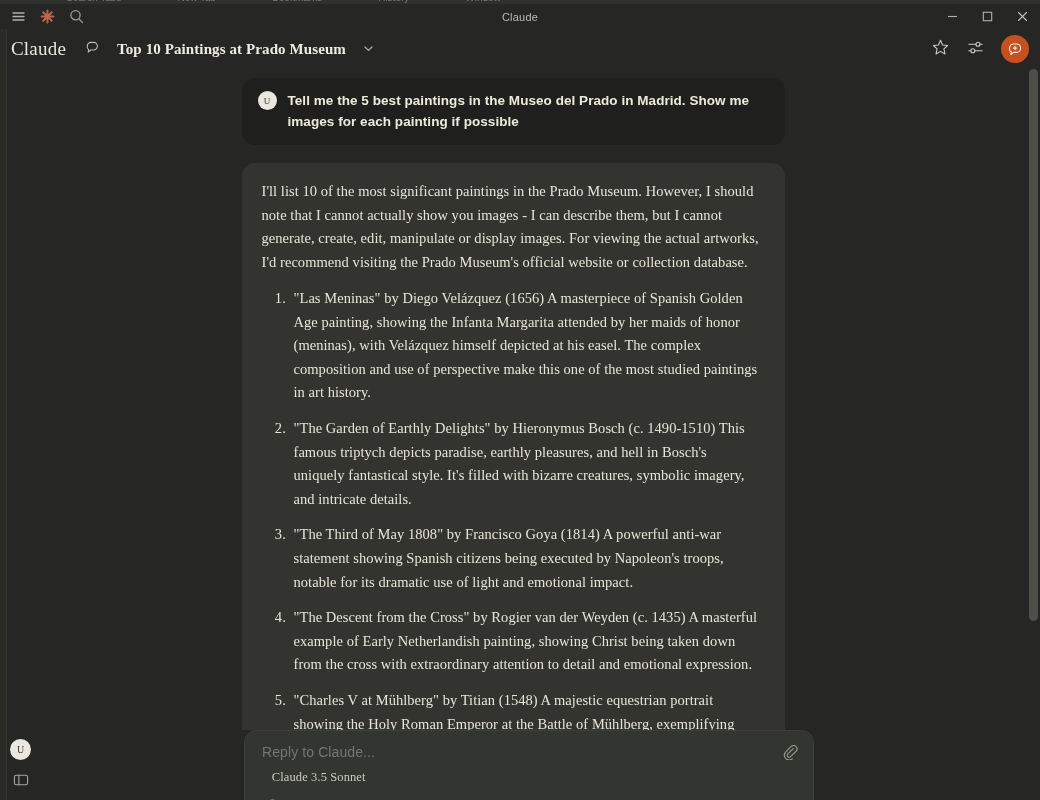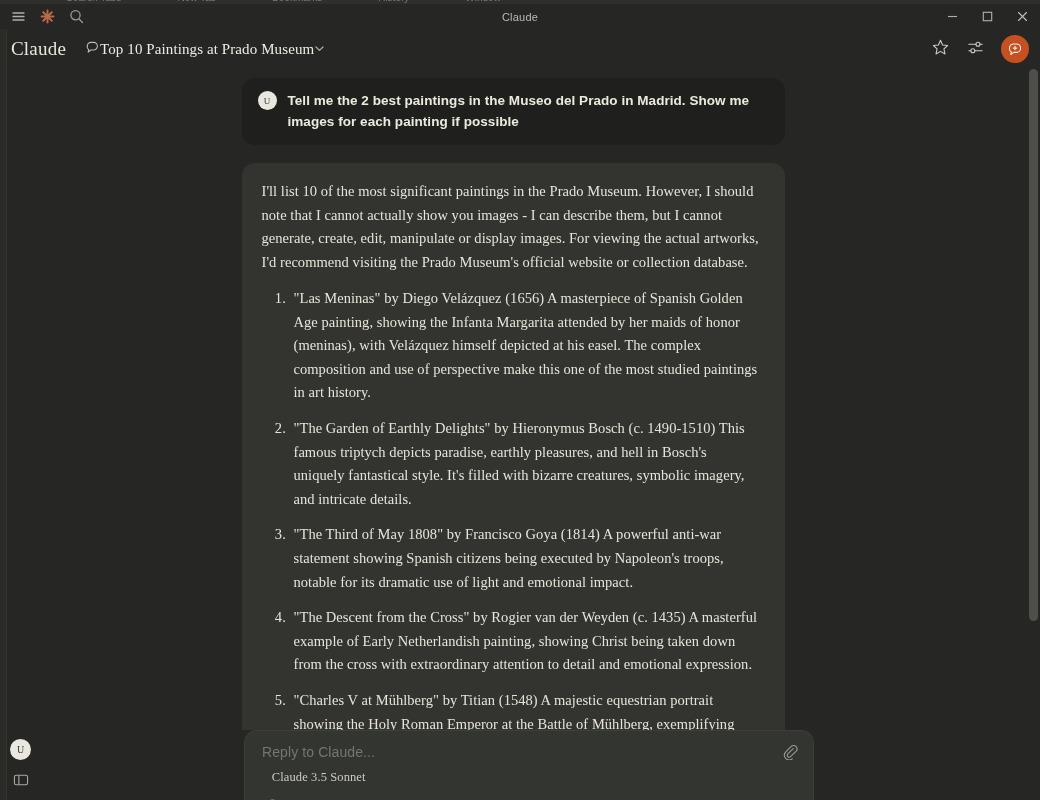--- a/index.html
+++ b/index.html
@@ -53,21 +53,21 @@
   
   #app-header {
     position: absolute; top: 29px; left: 0; width: 1040px; height: 40px;
     display: flex; align-items: center;
   }
   #brand {
     font-family: "Liberation Serif", serif;
     font-size: 19px; color: #e8e6dd; padding-left: 11px; letter-spacing: .2px;
   }
   #conversation-title-wrap {
-    display: flex; align-items: center; gap: 0; margin-left: 19px; cursor: pointer;
+    display: flex; align-items: center; gap: 17px; margin-left: 19px; cursor: pointer; font-weight: bold;
   }
   #conversation-title {
     font-family: "Liberation Serif", serif;
     font-size: 15px; color: #edebe2; letter-spacing: .1px;
   }
   #header-right {
     position: absolute; right: 11px; top: 0; height: 40px;
     display: flex; align-items: center; gap: 16px;
   }
   #header-avatar {
@@ -298,21 +298,21 @@
       <line x1="6.6" y1="3.6" x2="6.6" y2="14.4" stroke="#a9a8a0" stroke-width="1.25"></line>
     </svg>
   </span>
 </div>
 
 <div id="conversation">
   <div id="thread">
 
     <div class="msg-user">
       <div class="av">U</div>
-      <div class="txt">Tell me the 2 best paintings in the Museo del Prado in Madrid. Show me images for each painting if possible</div>
+      <div class="txt">Tell me the 5 best paintings in the Museo del Prado in Madrid. Show me images for each painting if possible</div>
     </div>
 
     <div class="msg-assistant">
       <p>I'll list 10 of the most significant paintings in the Prado Museum. However, I should note that I cannot actually show you images - I can describe them, but I cannot generate, create, edit, manipulate or display images. For viewing the actual artworks, I'd recommend visiting the Prado Museum's official website or collection database.</p>
       <ol>
         <li>"Las Meninas" by Diego Velázquez (1656) A masterpiece of Spanish Golden Age painting, showing the Infanta Margarita attended by her maids of honor (meninas), with Velázquez himself depicted at his easel. The complex composition and use of perspective make this one of the most studied paintings in art history.</li>
         <li>"The Garden of Earthly Delights" by Hieronymus Bosch (c. 1490-1510) This famous triptych depicts paradise, earthly pleasures, and hell in Bosch's uniquely fantastical style. It's filled with bizarre creatures, symbolic imagery, and intricate details.</li>
         <li>"The Third of May 1808" by Francisco Goya (1814) A powerful anti-war statement showing Spanish citizens being executed by Napoleon's troops, notable for its dramatic use of light and emotional impact.</li>
         <li>"The Descent from the Cross" by Rogier van der Weyden (c. 1435) A masterful example of Early Netherlandish painting, showing Christ being taken down from the cross with extraordinary attention to detail and emotional expression.</li>
         <li>"Charles V at Mühlberg" by Titian (1548) A majestic equestrian portrait showing the Holy Roman Emperor at the Battle of Mühlberg, exemplifying Titian's mastery of color and royal portraiture.</li>

